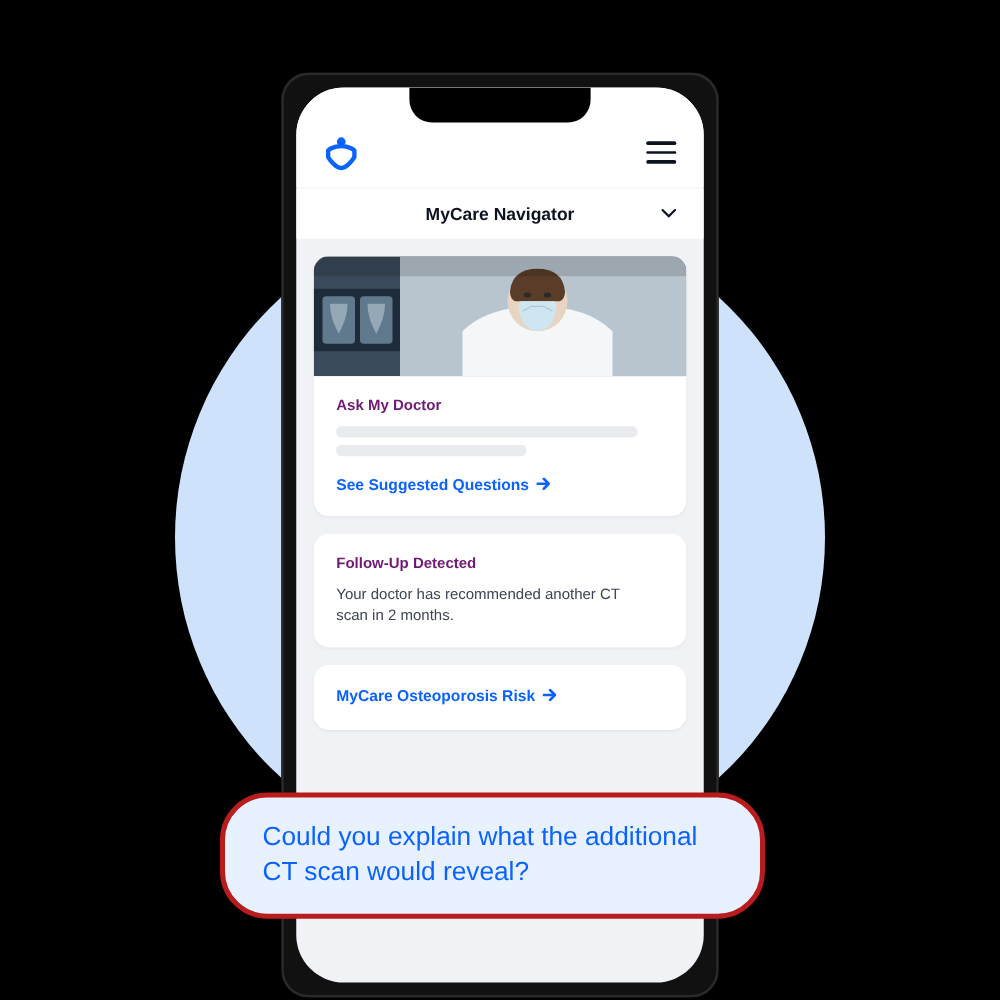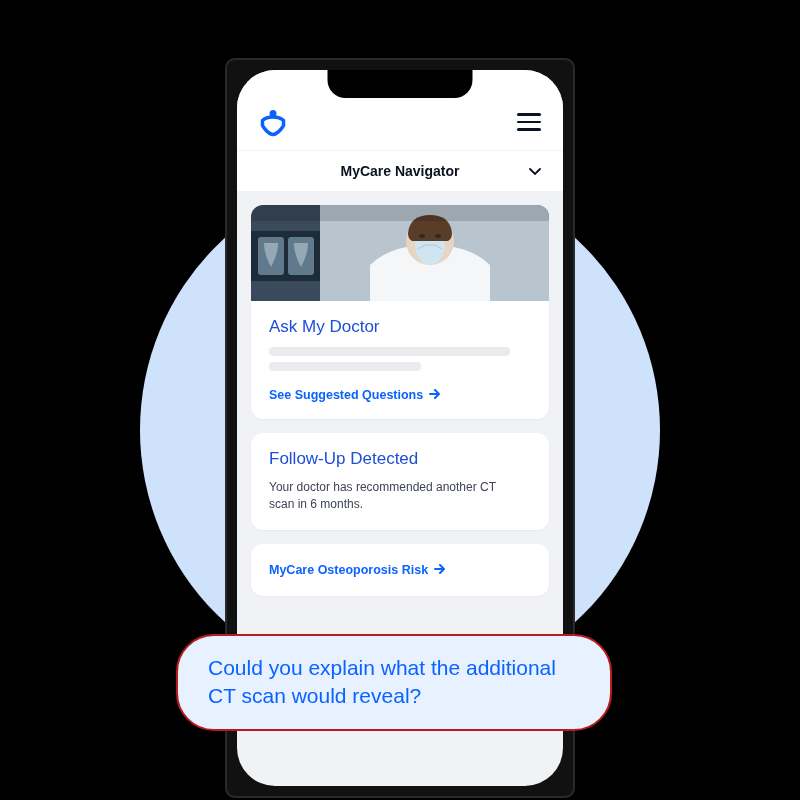--- a/index.html
+++ b/index.html
@@ -15,21 +15,21 @@
       width: 520px; height: 520px;
       border-radius: 50%;
       background: #cfe2fc;
       left: 140px; top: 170px;
     }
     .phone {
       position: absolute;
       left: 225px; top: 58px;
       width: 350px; height: 740px;
       background: #111;
-      border-radius: 10px;
+      border-radius: 22px;
       padding: 12px;
       box-shadow: 0 0 0 2px #2a2a2a inset;
     }
     .screen {
       width: 100%; height: 100%;
       background: #f1f2f5;
       border-radius: 38px;
       overflow: hidden;
       position: relative;
     }
@@ -87,21 +87,21 @@
       box-shadow: 0 1px 2px rgba(0,0,0,0.04);
     }
     .hero-image {
       width: 100%; height: 96px;
       position: relative;
     }
     .card-body {
       padding: 16px 18px 16px 18px;
     }
     .card-title {
-      font-size: 17px; font-weight: 400; color: #1d4ed8;
+      font-size: 12px; font-weight: 700; color: #701a75;
       margin-bottom: 10px;
     }
     .skeleton {
       display: flex; flex-direction: column; gap: 6px;
       margin-bottom: 14px;
     }
     .skeleton .line {
       height: 9px; border-radius: 4px;
       background: #e9ebef;
     }
@@ -111,21 +111,21 @@
       cursor: pointer;
     }
     .desc {
       font-size: 12px; color: #3d4453; line-height: 1.45;
     }
     .bubble {
       position: absolute;
       left: 176px; top: 634px;
       width: 436px;
       background: #e8f1ff;
-      border: 2px solid #b91c1c;
+      border: 4px solid #b91c1c;
       border-radius: 38px;
       padding: 18px 30px;
       color: #0b63ff;
       font-size: 21px;
       font-weight: 500;
       line-height: 1.35;
     }
   </style>
 </head>
 <body>
@@ -194,21 +194,21 @@
                   <path d="M1 5 L10 5 M6 1 L10 5 L6 9" fill="none" stroke="#0b63ff" stroke-width="2" stroke-linecap="round" stroke-linejoin="round"></path>
                 </svg>
             </span>
           </div>
         </div>
       </div>
 
       <div class="card">
         <div class="card-body">
           <div class="card-title">Follow-Up Detected</div>
-          <div class="desc" style="max-width:240px">Your doctor has recommended another CT scan in 6 months.</div>
+          <div class="desc" style="max-width:240px">Your doctor has recommended another CT scan in 2 months.</div>
         </div>
       </div>
 
       <div class="card">
         <div class="card-body" style="padding-bottom:18px">
           <div class="link-row">
             <span>MyCare Osteoporosis Risk</span>
             <span>
               <svg width="12" height="10" viewBox="0 0 12 10">
                   <path d="M1 5 L10 5 M6 1 L10 5 L6 9" fill="none" stroke="#0b63ff" stroke-width="2" stroke-linecap="round" stroke-linejoin="round"></path>

